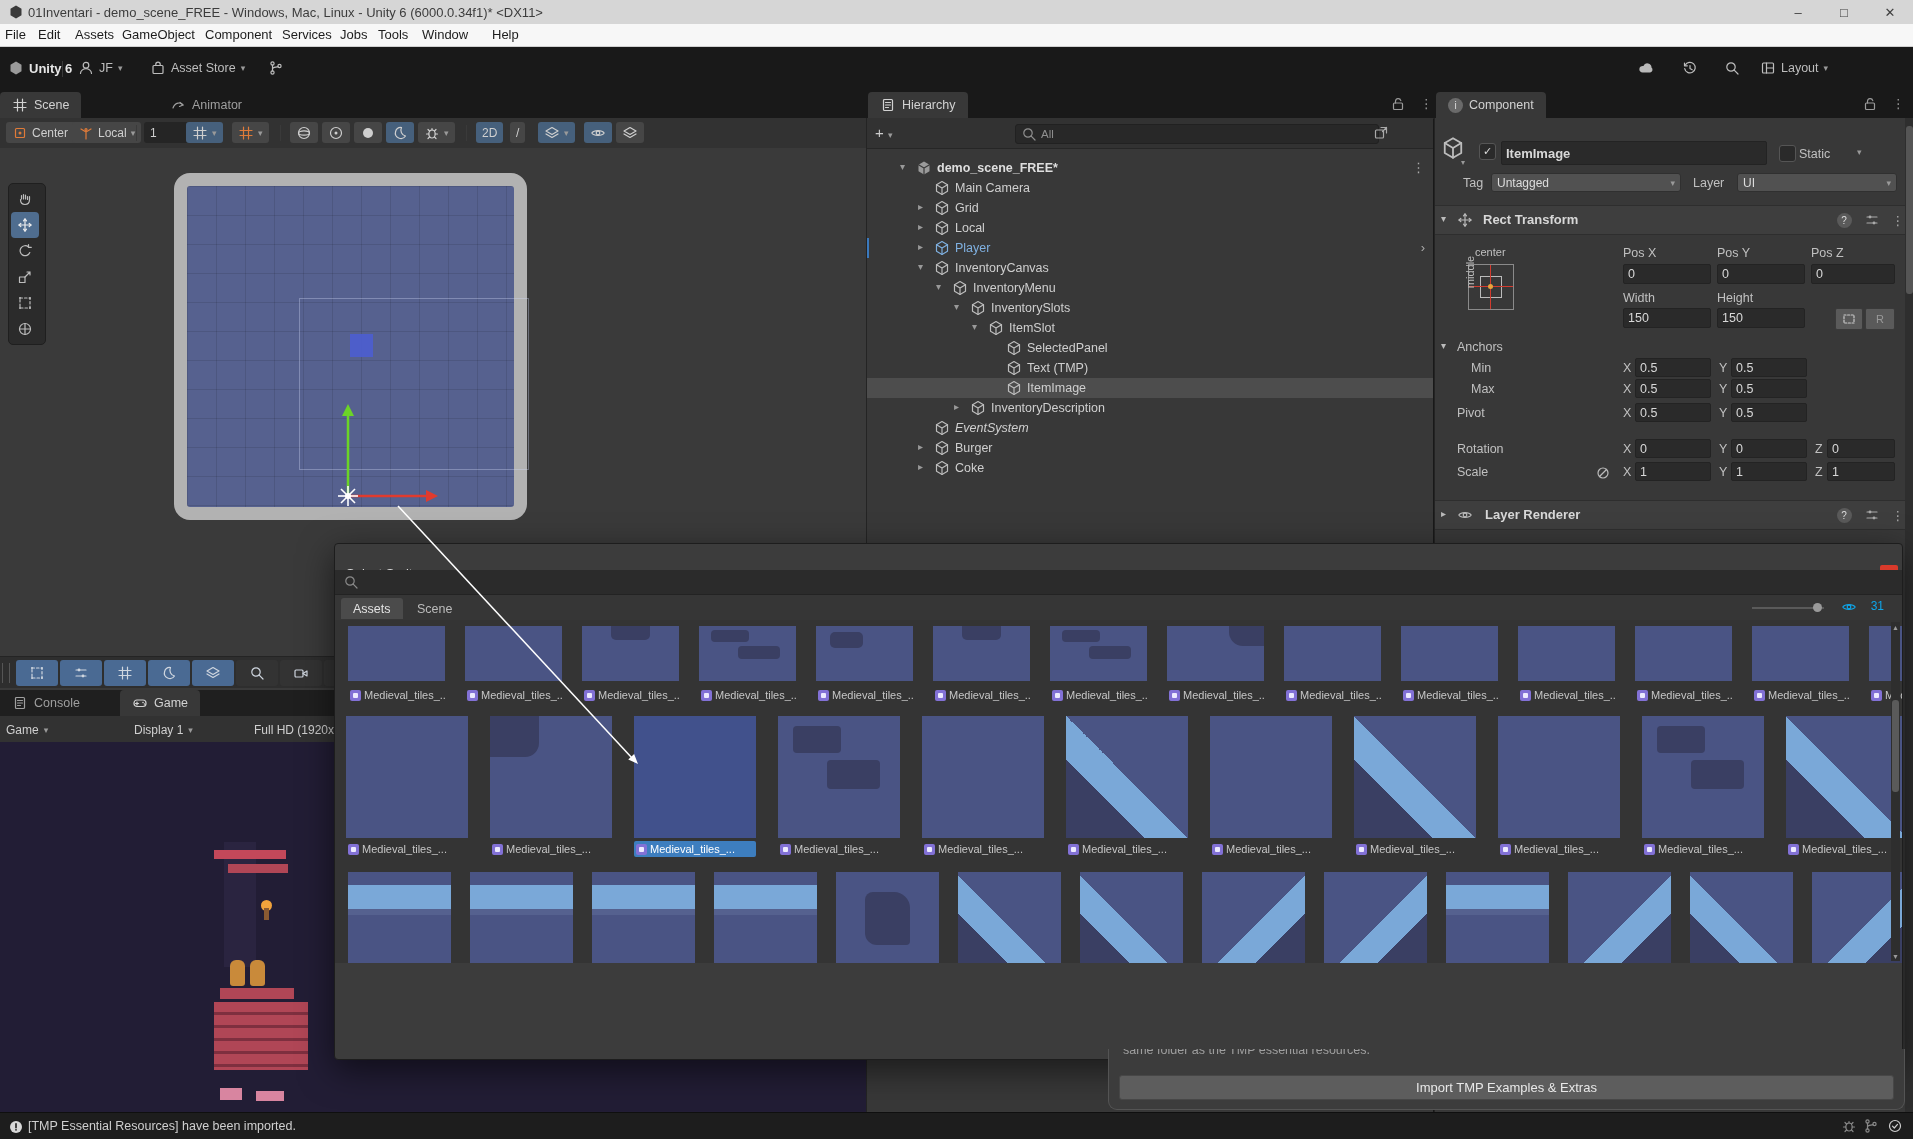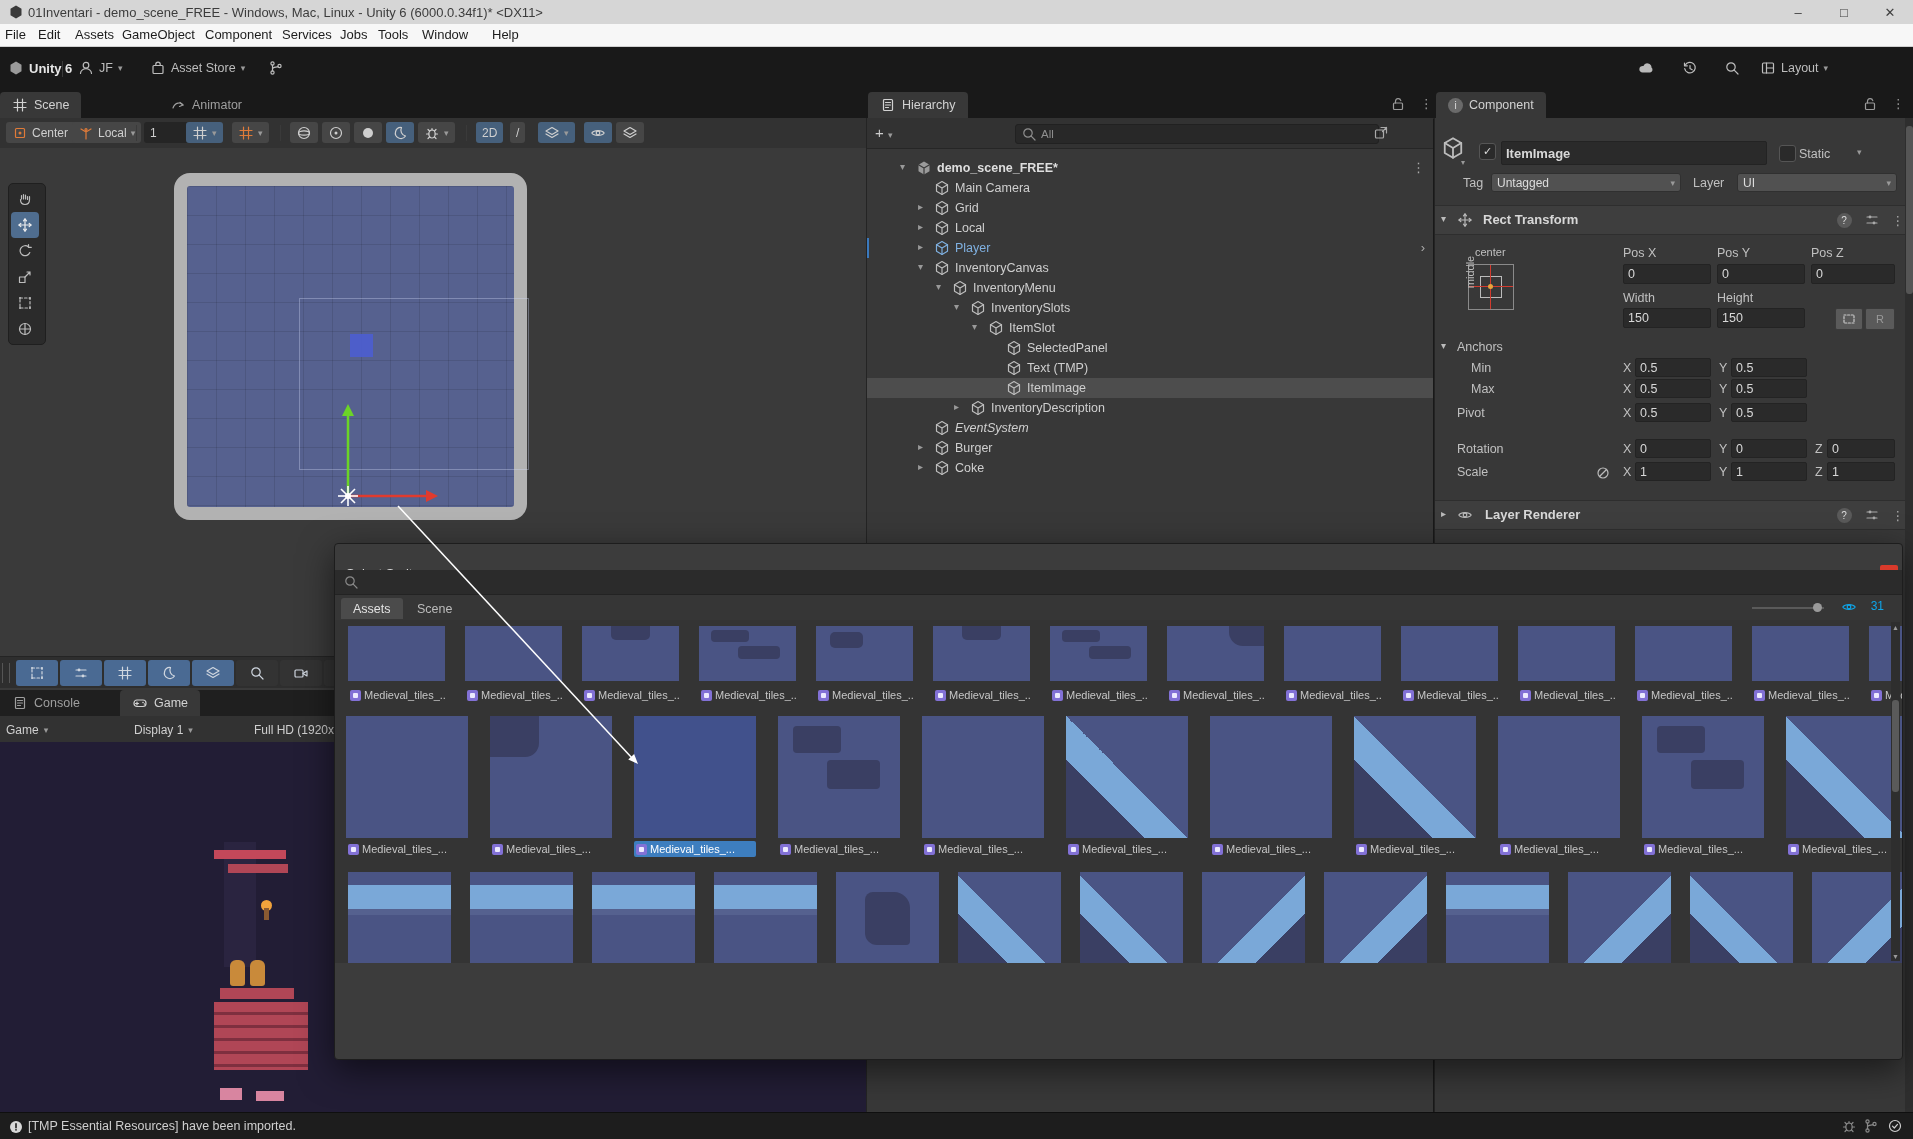--- a/index.html
+++ b/index.html
@@ -1140,20 +1140,26 @@
       <div class="thumb"></div>
       <span class="sarr" style="bottom:0">▼</span>
     </div>
   </div>
 
   <svg id="dragArrow" class="abs" width="320" height="290">
     <line x1="18" y1="8" x2="252" y2="260" stroke="#fff" stroke-width="1.5"></line>
     <polygon points="0,0 -10,-4 -10,4" fill="#fff" transform="translate(258,266) rotate(47)"></polygon>
   </svg>
 
+  <div id="tmpWin" class="abs">
+    <div id="tmpNote">same folder as the TMP essential resources.</div>
+    <div id="tmpBtn">
+        <span>Import TMP Examples &amp; Extras</span>
+      </div>
+  </div>
 
   <div id="statusbar" class="abs">
     <span class="i abs" style="left:8px;top:6px;color:#d8d8d8">
         <svg width="16" height="16" viewBox="0 0 16 16" fill="none" stroke="currentColor" stroke-width="1.2" stroke-linecap="round" stroke-linejoin="round">
           <circle cx="8" cy="8" r="6" fill="currentColor" stroke="none"></circle>
           <path d="M8 4.8v4" stroke="#1d1d1d" stroke-width="1.6"></path>
           <circle cx="8" cy="10.8" r=".9" fill="#1d1d1d" stroke="none"></circle>
         </svg>
       </span>
     <span id="statusMsg">[TMP Essential Resources] have been imported.</span>

